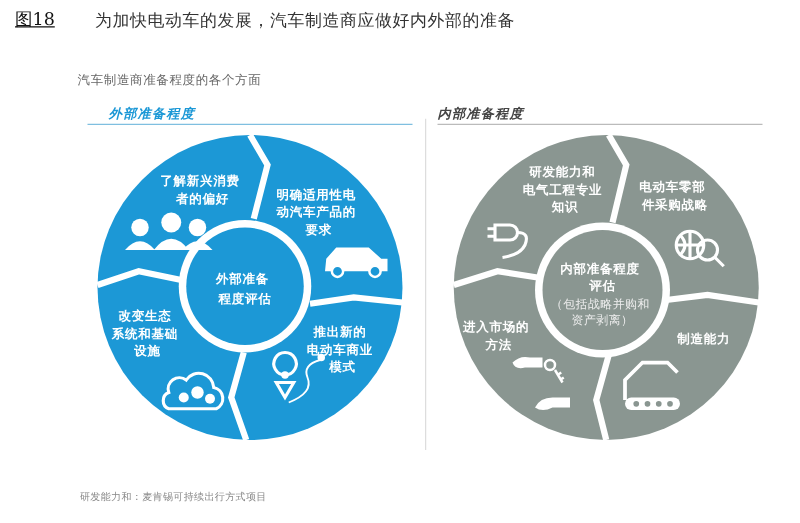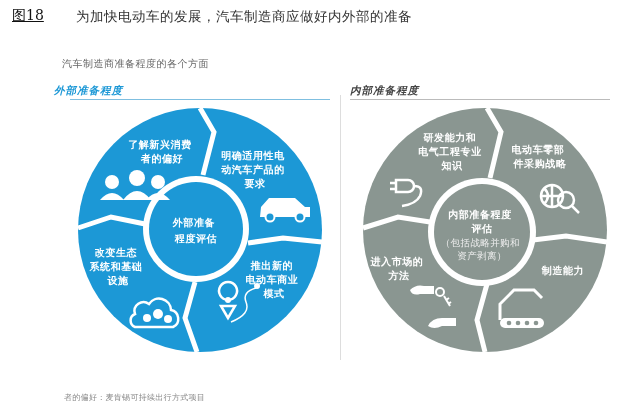--- a/index.html
+++ b/index.html
@@ -2,21 +2,21 @@
 <html><head>
 <meta charset="utf-8">
 <style>
   html, body { margin:0; padding:0; }
   body { width:640px; height:418px; background:#ffffff; position:relative; overflow:hidden;
          font-family:"DejaVu Serif", serif; color:#222; }
   .fig-no { position:absolute; left:12px; top:7px; font-size:14px; color:#111; font-family:"DejaVu Serif", serif;text-decoration:underline; }
   .fig-title { position:absolute; left:76px; top:8px; font-size:13.5px; color:#333; letter-spacing:0.5px; }
   .subtitle { position:absolute; left:62px; top:42px; font-size:10px; color:#666; letter-spacing:0.5px;margin-top:15px; }
   .panel-title { position:absolute; top:84px; font-size:10.5px; font-weight:bold; letter-spacing:1px; font-style:italic; }
-  .pt-ext { left:54px; color:#1c98d6; }
+  .pt-ext { left:87px; color:#1c98d6; }
   .pt-int { left:350px; color:#444; }
   .rule { position:absolute; top:99px; height:1px; }
   .rule-ext { left:70px; width:260px; background:#7fbfe0; }
   .rule-int { left:350px; width:260px; background:#bbb; }
   .vdiv { position:absolute; left:340px; top:95px; width:1px; height:265px; background:#ddd; }
   .diagram { position:absolute; }
   .seg-label { fill:#fff; font-size:10px; font-family:"DejaVu Sans", sans-serif; font-weight:bold; letter-spacing:0.6px; }
   .center-label { fill:#fff; font-size:10px; font-family:"DejaVu Sans", sans-serif; font-weight:bold; letter-spacing:0.6px; }
   .center-sub { fill:#eee; font-size:9.5px; font-family:"DejaVu Sans", sans-serif; letter-spacing:0.4px; }
   .source { position:absolute; left:64px; top:392px; font-size:8px; color:#888; letter-spacing:0.3px; }
@@ -157,13 +157,13 @@
     <tspan x="399" y="279">方法</tspan>
   </text>
   <g fill="#fff">
     <path d="M410 290 q6 -6 14 -4 h10 v8 h-14 q-8 2 -10 -4 z"></path>
     <circle cx="440" cy="292" r="4" fill="none" stroke="#fff" stroke-width="2"></circle>
     <path d="M444 296 l6 10 M446 300 l3 -2 M448 304 l3 -2" stroke="#fff" stroke-width="2" fill="none"></path>
     <path d="M428 326 q4 -8 14 -8 h14 v8 h-14 q-8 4 -14 0 z"></path>
   </g>
 </svg>
 
-<div class="source">者的偏好：麦肯锡可持续出行方式项目</div>
+<div class="source">研发能力和：麦肯锡可持续出行方式项目</div>
 
 </body></html>

